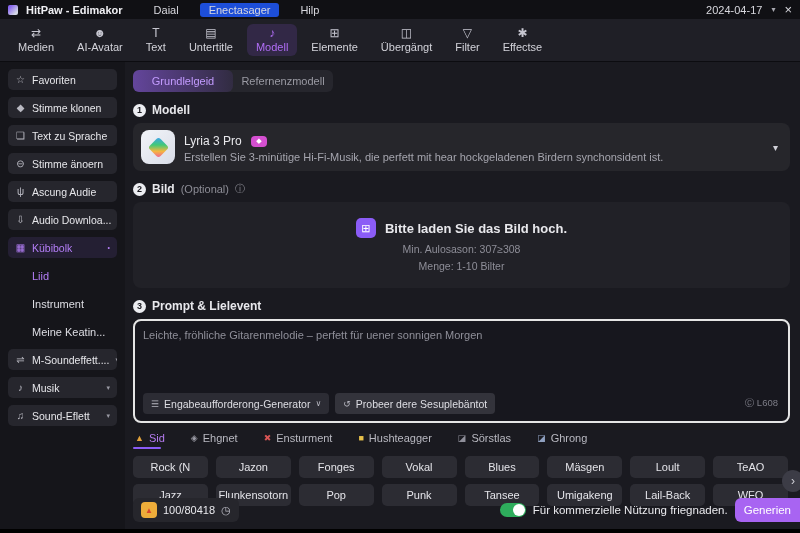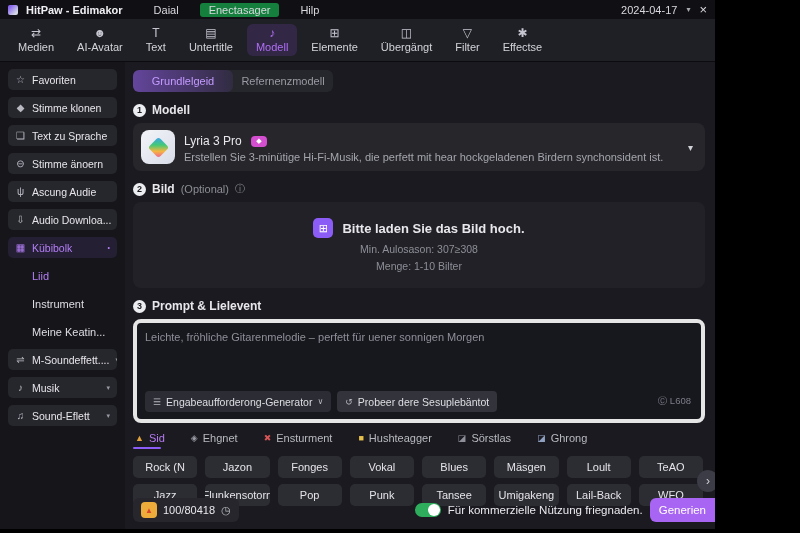--- a/index.html
+++ b/index.html
@@ -1,25 +1,25 @@
 <!DOCTYPE html>
 <html><head>
 <meta charset="utf-8">
 <style>
   *{margin:0;padding:0;box-sizing:border-box}
   html,body{background:#000;font-family:"Liberation Sans",sans-serif}
-  .window{width:715px;height:533px;display:flex;flex-direction:column;background:#15151a;color:#e8e8ec;overflow:hidden;position:relative}
+  .window{width:800px;height:533px;display:flex;flex-direction:column;background:#15151a;color:#e8e8ec;overflow:hidden;position:relative}
 
   
   .titlebar{height:19px;background:#101014;display:flex;align-items:center;padding:0 8px;gap:8px;font-size:11px;flex-shrink:0}
   .logo{width:10px;height:10px;border-radius:2px;background:linear-gradient(135deg,#8a68f0 20%,#d4d8e6 80%);flex-shrink:0}
   .apptitle{font-weight:bold;font-size:11px;color:#f0f0f4;white-space:nowrap}
   .menus{display:flex;gap:12px;margin-left:14px}
   .menu{padding:1px 9px;border-radius:3px;color:#d8d8de;cursor:default}
-  .menu-hl{background:#15803d}
+  .menu-hl{background:#1d4ed8}
   .tb-right{margin-left:auto;display:flex;align-items:center;gap:9px;color:#d8d8de}
   .tb-caret{font-size:8px;color:#a8a8b0}
   .tb-close{font-size:13px;color:#d8d8de}
 
   
   .toolbar{height:43px;background:#1f1f26;display:flex;align-items:center;padding:0 9px;gap:5px;border-bottom:1px solid #0c0c10;flex-shrink:0}
   .tbi{display:flex;flex-direction:column;align-items:center;justify-content:center;gap:1px;padding:3px 9px;border-radius:6px;color:#d3d3da}
   .tbi-ic{font-size:12px;line-height:13px;color:#c6c6d0}
   .tbi-lb{font-size:11px;white-space:nowrap}
   .tbi.active{background:rgba(150,90,245,.16)}
@@ -57,21 +57,21 @@
   .model-badge{display:inline-flex;align-items:center;justify-content:center;background:#d44fd0;color:#fff;font-size:7px;border-radius:4px;width:16px;height:11px;margin-left:5px;vertical-align:2px}
   .model-desc{font-size:11px;color:#a5a5ae;margin-top:2px;white-space:nowrap;overflow:hidden}
   .model-chev{margin-left:auto;color:#d0d0d8;font-size:10px}
 
   .upload{margin-top:6px;background:#212127;border-radius:8px;height:86px;display:flex;flex-direction:column;align-items:center;justify-content:center;gap:5px}
   .up-row{display:flex;align-items:center;gap:9px}
   .up-ic{width:20px;height:20px;border-radius:5px;background:#8b5cf6;color:#fff;font-size:11px;display:flex;align-items:center;justify-content:center}
   .up-title{font-size:13px;font-weight:bold}
   .up-line{font-size:10.5px;color:#8e8e98}
 
-  .prompt-panel{margin-top:6px;border:4px solid #e5e5e5;background:#17171e;border-radius:8px;height:104px;position:relative;padding:8px}
+  .prompt-panel{margin-top:6px;border:2px solid #e5e5e5;background:#17171e;border-radius:8px;height:104px;position:relative;padding:8px}
   .prompt-ta{width:100%;height:58px;background:transparent;border:none;outline:none;resize:none;color:#cfcfd6;font-size:11px;font-family:"Liberation Sans",sans-serif}
   .prompt-ta::placeholder{color:#8f8f99}
   .prompt-ctl{position:absolute;left:8px;right:10px;bottom:7px;display:flex;align-items:center;gap:6px}
   .pchip{display:flex;align-items:center;gap:5px;background:#2c2c34;border-radius:4px;height:21px;padding:0 8px;font-size:10.5px;color:#dedee4;white-space:nowrap}
   .pchip .pic{font-size:9px;color:#b9b9c2}
   .pchip .pcaret{font-size:8px;color:#b9b9c2}
   .pchip.alt{background:#33333b}
   .pcounter{margin-left:auto;font-size:9.5px;color:#7e7e88}
 
   .cats{display:flex;gap:26px;margin-top:9px;padding-left:2px}

